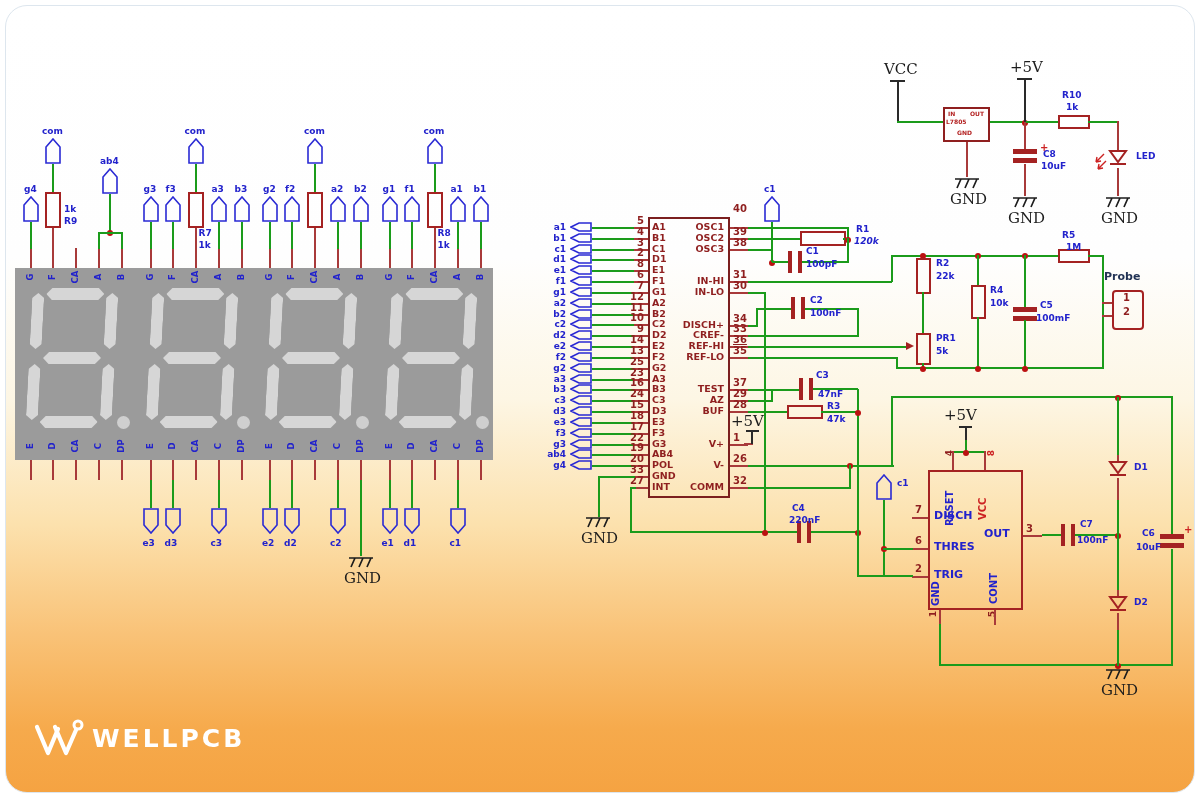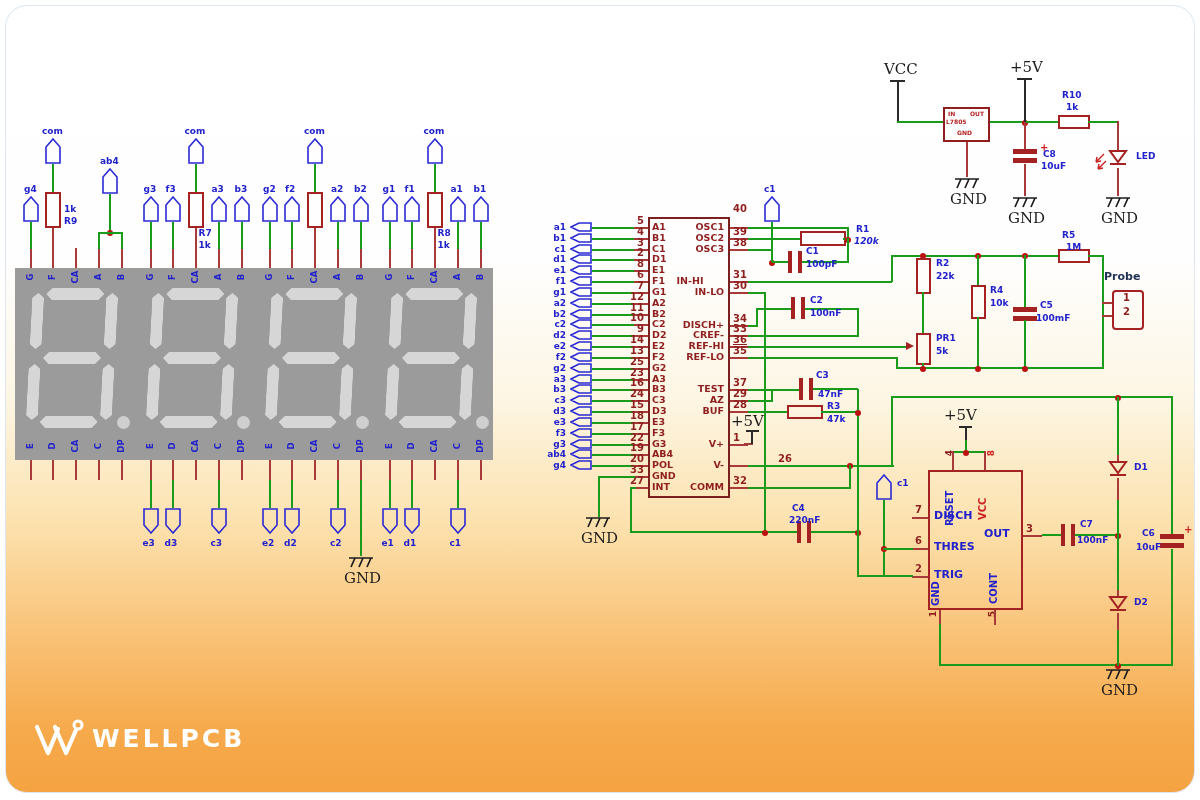--- a/index.html
+++ b/index.html
@@ -541,21 +541,21 @@
     <div class="num" style="left: 733px; top: 203px;">40</div>
     <div class="icn" style="left: 656px; top: 221px; width: 68px; text-align: right;">OSC1</div>
     <div class="w" style="left: 730px; top: 238px; background: rgb(168, 58, 58); width: 18px; height: 2px;"></div>
     <div class="num" style="left: 733px; top: 226px;">39</div>
     <div class="icn" style="left: 656px; top: 232px; width: 68px; text-align: right;">OSC2</div>
     <div class="w" style="left: 730px; top: 249px; background: rgb(168, 58, 58); width: 18px; height: 2px;"></div>
     <div class="num" style="left: 733px; top: 237px;">38</div>
     <div class="icn" style="left: 656px; top: 243px; width: 68px; text-align: right;">OSC3</div>
     <div class="w" style="left: 730px; top: 281px; background: rgb(168, 58, 58); width: 18px; height: 2px;"></div>
     <div class="num" style="left: 733px; top: 269px;">31</div>
-    <div class="icn" style="left: 656px; top: 275px; width: 68px; text-align: center;">IN-HI</div>
+    <div class="icn" style="left: 656px; top: 275px; width: 68px; text-align: right;">IN-HI</div>
     <div class="w" style="left: 730px; top: 292px; background: rgb(168, 58, 58); width: 18px; height: 2px;"></div>
     <div class="num" style="left: 733px; top: 280px;">30</div>
     <div class="icn" style="left: 656px; top: 286px; width: 68px; text-align: right;">IN-LO</div>
     <div class="w" style="left: 730px; top: 325px; background: rgb(168, 58, 58); width: 18px; height: 2px;"></div>
     <div class="num" style="left: 733px; top: 313px;">34</div>
     <div class="icn" style="left: 656px; top: 319px; width: 68px; text-align: right;">DISCH+</div>
     <div class="w" style="left: 730px; top: 335px; background: rgb(168, 58, 58); width: 18px; height: 2px;"></div>
     <div class="num" style="left: 733px; top: 323px;">33</div>
     <div class="icn" style="left: 656px; top: 329px; width: 68px; text-align: right;">CREF-</div>
     <div class="w" style="left: 730px; top: 346px; background: rgb(168, 58, 58); width: 18px; height: 2px;"></div>
@@ -570,21 +570,21 @@
     <div class="w" style="left: 730px; top: 400px; background: rgb(168, 58, 58); width: 18px; height: 2px;"></div>
     <div class="num" style="left: 733px; top: 388px;">29</div>
     <div class="icn" style="left: 656px; top: 394px; width: 68px; text-align: right;">AZ</div>
     <div class="w" style="left: 730px; top: 411px; background: rgb(168, 58, 58); width: 18px; height: 2px;"></div>
     <div class="num" style="left: 733px; top: 399px;">28</div>
     <div class="icn" style="left: 656px; top: 405px; width: 68px; text-align: right;">BUF</div>
     <div class="w" style="left: 730px; top: 444px; background: rgb(168, 58, 58); width: 18px; height: 2px;"></div>
     <div class="num" style="left: 733px; top: 432px;">1</div>
     <div class="icn" style="left: 656px; top: 438px; width: 68px; text-align: right;">V+</div>
     <div class="w" style="left: 730px; top: 465px; background: rgb(168, 58, 58); width: 18px; height: 2px;"></div>
-    <div class="num" style="left: 733px; top: 453px; margin-left: 45px;">26</div>
+    <div class="num" style="left: 733px; top: 453px;">26</div>
     <div class="icn" style="left: 656px; top: 459px; width: 68px; text-align: right;">V-</div>
     <div class="w" style="left: 730px; top: 487px; background: rgb(168, 58, 58); width: 18px; height: 2px;"></div>
     <div class="num" style="left: 733px; top: 475px;">32</div>
     <div class="icn" style="left: 656px; top: 481px; width: 68px; text-align: right;">COMM</div>
     <div class="w" style="left: 748px; top: 227px; background: rgb(27, 155, 27); width: 100px; height: 2px;"></div>
     <div class="w" style="left: 847px; top: 227px; background: rgb(27, 155, 27); width: 2px; height: 12px;"></div>
     <div class="w" style="left: 748px; top: 238px; background: rgb(27, 155, 27); width: 52px; height: 2px;"></div>
     <div class="res" style="left: 800px; top: 231px; width: 42px; height: 11px;"></div>
     <div class="w" style="left: 843px; top: 238px; background: rgb(27, 155, 27); width: 6px; height: 2px;"></div>
     <div class="dot" style="left: 845px; top: 237px;"></div>

